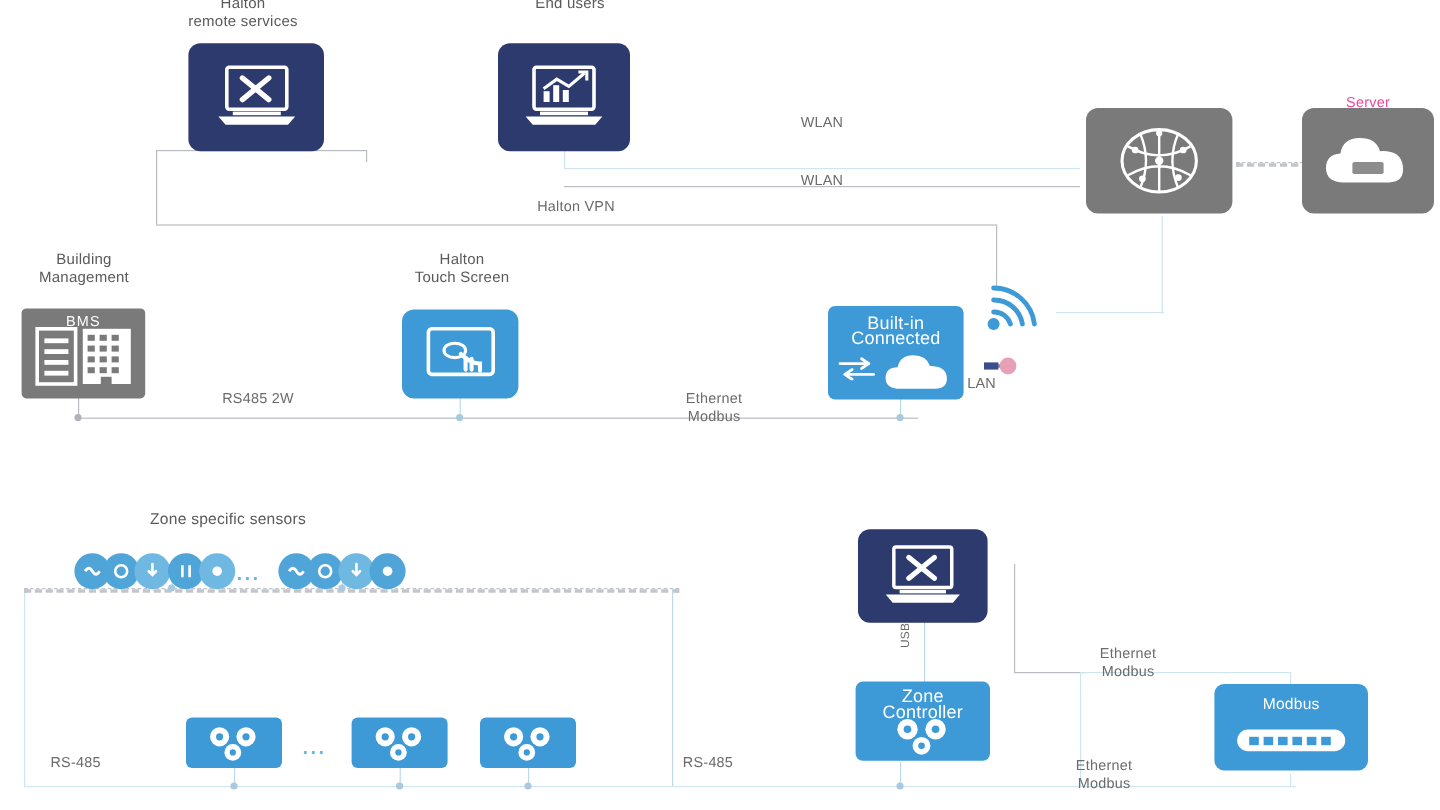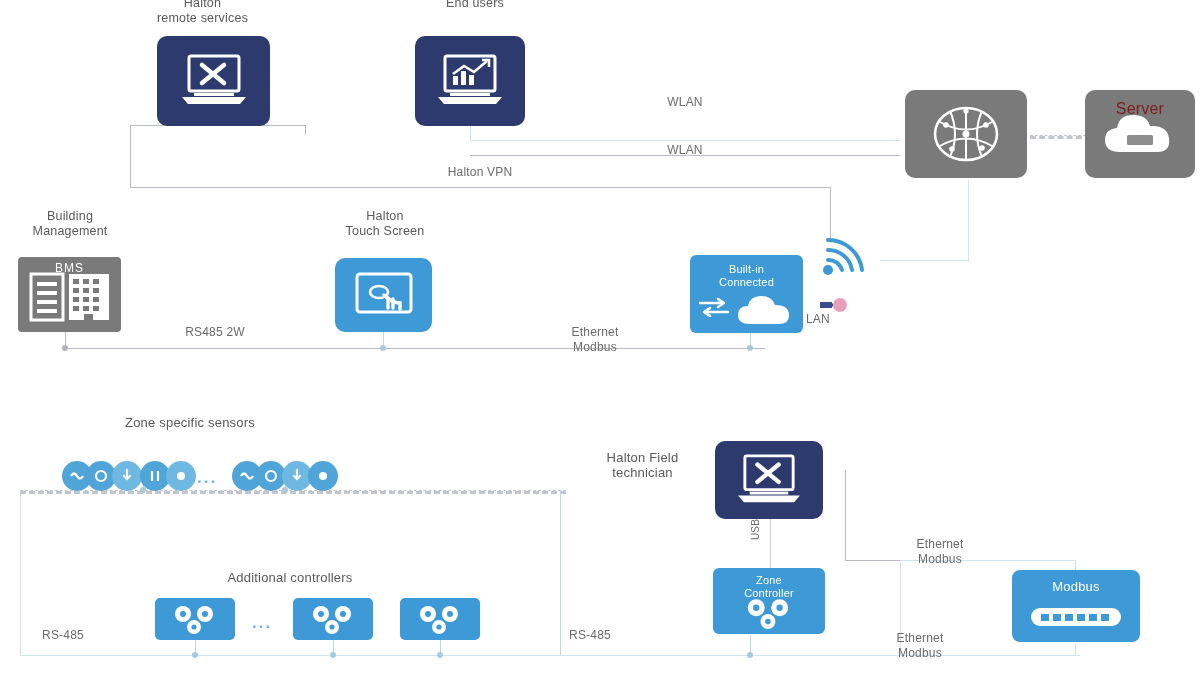--- a/index.html
+++ b/index.html
@@ -42,21 +42,21 @@
     white-space: pre-line;
     letter-spacing: .2px;
   }
   .lbl.net {
     color: #6b6b6b;
     font-size: 12px;
   }
   .lbl.inbox {
     position: absolute;
     color: #ffffff;
-    font-size: 11px;
+    font-size: 15px;
     line-height: 13px;
     text-align: center;
     white-space: pre-line;
   }
 
   
   .ln {
     position: absolute;
     background: transparent;
   }
@@ -200,21 +200,21 @@
   </div>
 
   <div class="node gray" style="left:1085px; top:90px; width:110px; height:88px;">
     <span>
       <svg width="82" height="54" viewBox="0 0 82 54">
         <path d="M21 45 Q6 45 6 33 Q6 22 18 21 Q20 8 34 8 Q48 8 51 19 Q68 18 70 31 Q72 45 58 45 Z" fill="#ffffff"></path>
         <rect x="28" y="28" width="26" height="10" rx="1.5" fill="#8d8d8d"></rect>
       </svg>
     </span>
   </div>
-  <div class="lbl" style="left:1085px; top:101px; width:110px; color:#7f1d1d; font-size:16px; z-index:4;">Server</div>
+  <div class="lbl" style="left:1085px; top:78px; width:110px; color:#ec4899; font-size:12px; z-index:4;">Server</div>
 
   <div class="lbl net" style="left:630px; top:95px; width:110px;">WLAN</div>
   <div class="lbl net" style="left:630px; top:143px; width:110px;">WLAN</div>
 
   <div class="lbl net" style="left:400px; top:165px; width:160px;">Halton VPN</div>
 
   <div class="lbl" style="left:-5px; top:209px; width:150px; text-align:center;">Building
 Management</div>
   <div class="node gray" style="left:18px; top:257px; width:103px; height:75px; border-radius:4px;">
     <span>
@@ -291,21 +291,21 @@
 
   <div style="position:absolute; left:818px; top:296px;">
     <svg width="34" height="18" viewBox="0 0 34 18">
       <rect x="2" y="6" width="12" height="6" fill="#3b4e8c"></rect>
       <circle cx="22" cy="9" r="7" fill="#e8a0b8"></circle>
       <path d="M14 9 L15 9" stroke="#3b4e8c" stroke-width="3"></path>
     </svg>
   </div>
   <div class="lbl net" style="left:806px; top:312px; width:60px; text-align:left;">LAN</div>
 
-  <div class="lbl" style="left:60px; top:415px; width:260px; font-size:13px;">Zone specific sensors</div>
+  <div class="lbl" style="left:60px; top:425px; width:260px; font-size:13px;">Zone specific sensors</div>
 
   <div class="sensor" style="left:62px; top:461px;">
     <svg width="20" height="20" viewBox="0 0 20 20">
         <path d="M4 10 Q7 5 10 10 Q13 15 16 10" fill="none" stroke="#ffffff" stroke-width="2.4"></path>
       </svg>
   </div>
   <div class="sensor" style="left:86px; top:461px;">
     <svg width="20" height="20" viewBox="0 0 20 20">
         <circle cx="10" cy="10" r="5" fill="none" stroke="#ffffff" stroke-width="2.2"></circle>
       </svg>
@@ -342,36 +342,33 @@
     <svg width="20" height="20" viewBox="0 0 20 20">
         <path d="M10 4 L10 13 M7 10 L10 13 L13 10" fill="none" stroke="#ffffff" stroke-width="2.2" stroke-linecap="round"></path>
       </svg>
   </div>
   <div class="sensor" style="left:308px; top:461px;">
     <svg width="20" height="20" viewBox="0 0 20 20">
         <circle cx="10" cy="10" r="4" fill="#ffffff"></circle>
       </svg>
   </div>
 
-  <div class="lbl" style="left:575px; top:450px; width:135px; font-size:13px;">Halton Field
-technician</div>
   <div class="node navy" style="left:715px; top:441px; width:108px; height:78px;">
     <span>
       <svg width="70" height="56" viewBox="0 0 72 58">
         <rect x="11" y="4" width="50" height="35" rx="2" fill="none" stroke="#ffffff" stroke-width="3"></rect>
         <path d="M24 13 L46 31 M46 13 L24 31" stroke="#ffffff" stroke-width="4.5" stroke-linecap="round"></path>
         <path d="M4 45 L68 45 L62 52 L10 52 Z" fill="#ffffff"></path>
         <rect x="16" y="41" width="40" height="3" fill="#ffffff"></rect>
       </svg>
     </span>
   </div>
 
   <div class="lbl net" style="left:735px; top:522px; width:40px; font-size:10px; transform:rotate(-90deg); transform-origin:center;">USB</div>
 
-  <div class="lbl" style="left:170px; top:570px; width:240px; font-size:13px;">Additional controllers</div>
 
   <div class="node blue" style="left:155px; top:598px; width:80px; height:42px; border-radius:5px;">
     <span>
       <svg width="56" height="32" viewBox="0 0 56 32">
         <g fill="#ffffff">
           <circle cx="16" cy="11" r="8"></circle>
             <circle cx="38" cy="11" r="8"></circle>
             <circle cx="27" cy="24" r="7"></circle>
         </g>
         <g fill="#3e9ad6">

